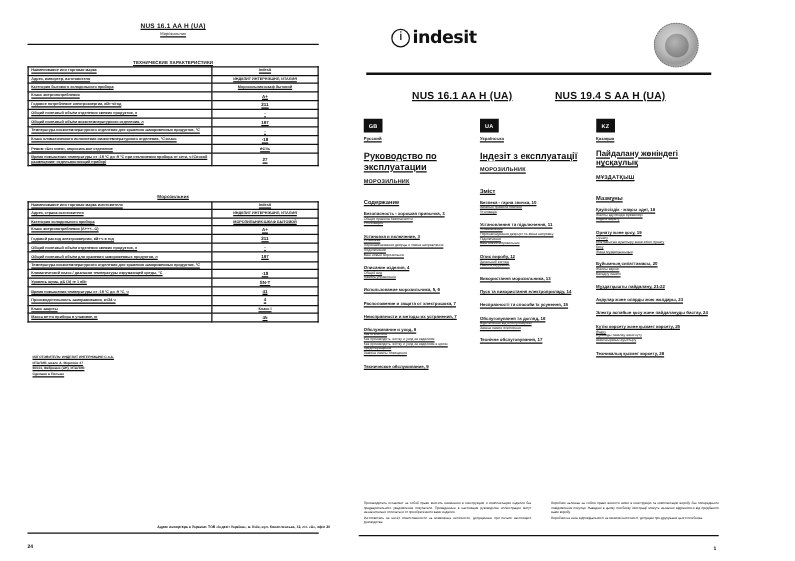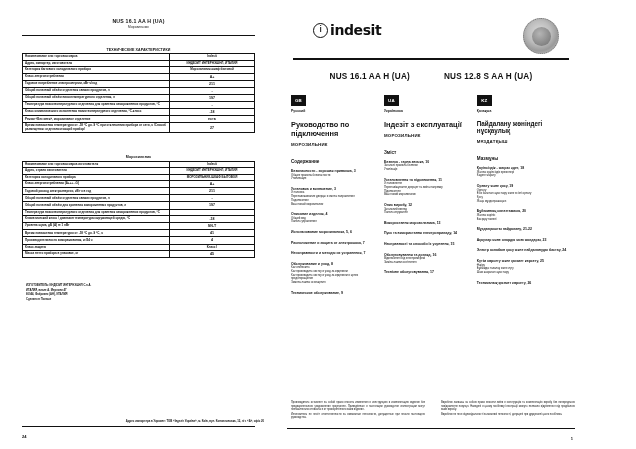--- a/index.html
+++ b/index.html
@@ -1,17 +1,17 @@
 <!DOCTYPE html>
 <html><head>
 <meta charset="utf-8">
 <style>
   html,body{margin:0;padding:0;background:#ffffff;}
   body{width:636px;height:449px;font-family:"Liberation Sans",sans-serif;color:#111;overflow:hidden;}
-  .spread{position:relative;width:520px;height:449px;display:flex;}
+  .spread{position:relative;width:520px;height:449px;display:flex;text-decoration:underline;}
   .page{position:relative;height:449px;box-sizing:border-box;}
   .page-left{width:318px;padding:14px 18px 0 22px;}
   .page-right{width:318px;padding:14px 16px 0 14px;}
 
   
   .lp-head{text-align:center;font-size:5.2px;font-weight:bold;letter-spacing:.2px;line-height:1.25;margin-top:4px;}
   .lp-head .sub{font-weight:normal;font-size:3.2px;letter-spacing:.1px;}
   .lp-rule{height:1.2px;background:#111;margin:6px 0 12px 0;}
 
   .tbl-title{text-align:center;font-size:3.6px;font-weight:bold;margin:0 0 1.5px 0;letter-spacing:.1px;}
@@ -211,28 +211,28 @@
         <span class="logo-word">indesit</span>
       </div>
       <div class="seal">
         <span class="seal-inner"></span>
       </div>
     </div>
     <div class="rp-rule"></div>
 
     <div class="models" id="modelsbox">
         <div>NUS 16.1 AA H (UA)</div>
-        <div>NUS 12.8 S AA H (UA)</div>
+        <div>NUS 19.4 S AA H (UA)</div>
       </div>
 
     <div class="langs" id="langsbox">
         <div class="lang">
           <div class="flag">GB</div>
           <div class="lang-name">Русский</div>
-          <div class="lang-title">Руководство по підключення</div>
+          <div class="lang-title">Руководство по эксплуатации</div>
           <div class="appliance">МОРОЗИЛЬНИК</div>
           <div class="toc-head">Содержание</div>
           <div class="toc">
             <div class="toc-grp">
               <div class="toc-main">Безопасность - хорошая привычка, 3</div>
               <div class="toc-sub">Общие правила безопасности</div>
               <div class="toc-sub">Утилизация</div>
             </div>
             <div class="toc-grp">
               <div class="toc-main">Установка и включение, 3</div>

